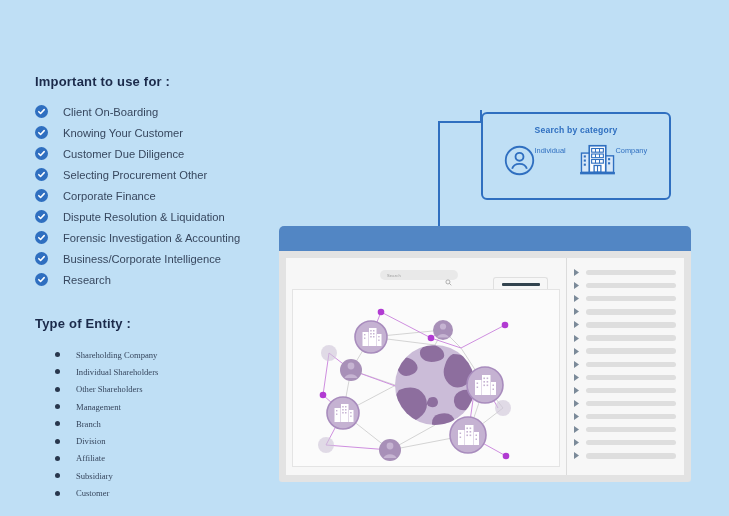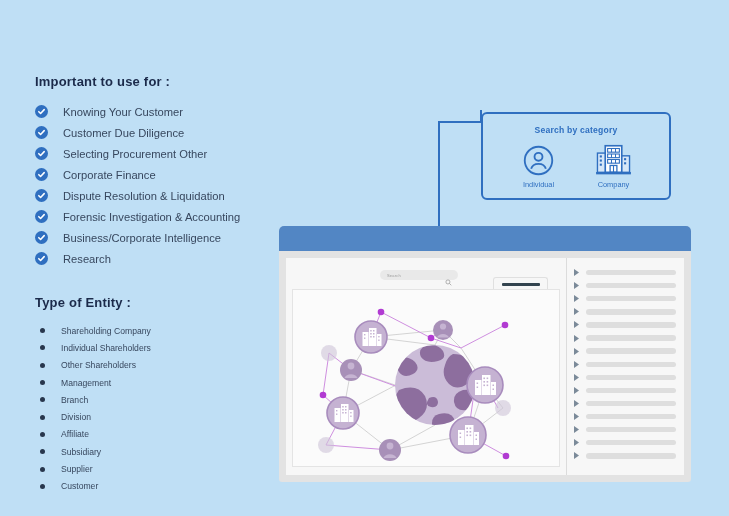--- a/index.html
+++ b/index.html
@@ -25,21 +25,21 @@
   .check-ico{
     width:13px;height:13px;border-radius:50%;
     background:#2f6fc0;flex:0 0 13px;
     display:flex;align-items:center;justify-content:center;
     margin-right:15px;
   }
   .check-ico svg{display:block;}
   .check-label{font-size:11.2px;color:#37475e;white-space:nowrap;}
 
   .entity-title{margin-top:26px;}
-  .dot-list{list-style:none;margin:0;padding:0;}
+  .dot-list{list-style:none;margin:15px;padding:0;font-family:Liberation Serif, serif;}
   .dot-list li{display:flex;align-items:center;height:17.3px;}
   .dot-ico{
     width:5px;height:5px;border-radius:50%;background:#28374d;
     flex:0 0 5px;margin-left:5px;margin-right:16px;
   }
   .dot-label{font-size:8.6px;color:#37475e;white-space:nowrap;}
 
   
   .cat-card{
     position:absolute;left:481px;top:79px;width:190px;height:88px;
@@ -48,21 +48,21 @@
     margin-top:33px;
   }
   .cat-title{
     text-align:center;font-size:8.6px;font-weight:bold;color:#2f6fc0;
     margin-top:11px;letter-spacing:.2px;
   }
   .cat-opts{
     display:flex;justify-content:space-around;align-items:flex-end;
     margin-top:7px;padding:0 18px;
   }
-  .cat-opt{display:flex;flex-direction:column;align-items:center;width:70px;}
+  .cat-opt{display:flex;flex-direction:row;width:70px;}
   .cat-opt .glyph{height:34px;display:flex;align-items:flex-end;justify-content:center;}
   .cat-opt .cap{font-size:7.4px;color:#2f6fc0;margin-top:4px;}
 
   
   .connector{position:absolute;left:420px;top:108px;width:80px;height:170px;}
 
   
   .browser{
     position:absolute;left:279px;top:226px;width:412px;height:256px;
     background:#e3e3e3;border-radius:6px 6px 3px 3px;
@@ -116,20 +116,28 @@
 
     <h2 class="section-title">Important to use for :</h2>
 
     <ul class="check-list">
       <li>
         <span class="check-ico">
           <svg width="9" height="9" viewBox="0 0 10 10">
               <path d="M2 5.2 L4 7.2 L8 2.9" stroke="#ffffff" stroke-width="1.7" fill="none" stroke-linecap="round" stroke-linejoin="round"></path>
             </svg>
         </span>
+        <span class="check-label">Client On-Boarding</span>
+      </li>
+      <li>
+        <span class="check-ico">
+          <svg width="9" height="9" viewBox="0 0 10 10">
+              <path d="M2 5.2 L4 7.2 L8 2.9" stroke="#ffffff" stroke-width="1.7" fill="none" stroke-linecap="round" stroke-linejoin="round"></path>
+            </svg>
+        </span>
         <span class="check-label">Knowing Your Customer</span>
       </li>
       <li>
         <span class="check-ico">
           <svg width="9" height="9" viewBox="0 0 10 10">
               <path d="M2 5.2 L4 7.2 L8 2.9" stroke="#ffffff" stroke-width="1.7" fill="none" stroke-linecap="round" stroke-linejoin="round"></path>
             </svg>
         </span>
         <span class="check-label">Customer Due Diligence</span>
       </li>
@@ -210,24 +218,20 @@
         <span class="dot-ico"></span>
         <span class="dot-label">Division</span>
       </li>
       <li>
         <span class="dot-ico"></span>
         <span class="dot-label">Affiliate</span>
       </li>
       <li>
         <span class="dot-ico"></span>
         <span class="dot-label">Subsidiary</span>
-      </li>
-      <li>
-        <span class="dot-ico"></span>
-        <span class="dot-label">Supplier</span>
       </li>
       <li>
         <span class="dot-ico"></span>
         <span class="dot-label">Customer</span>
       </li>
     </ul>
   </div>
 
   <svg class="connector" width="80" height="170" viewBox="0 0 80 170">
     <path d="M61 2 L61 14 L19 14 L19 156" stroke="#2f6fc0" stroke-width="2" fill="none"></path>

